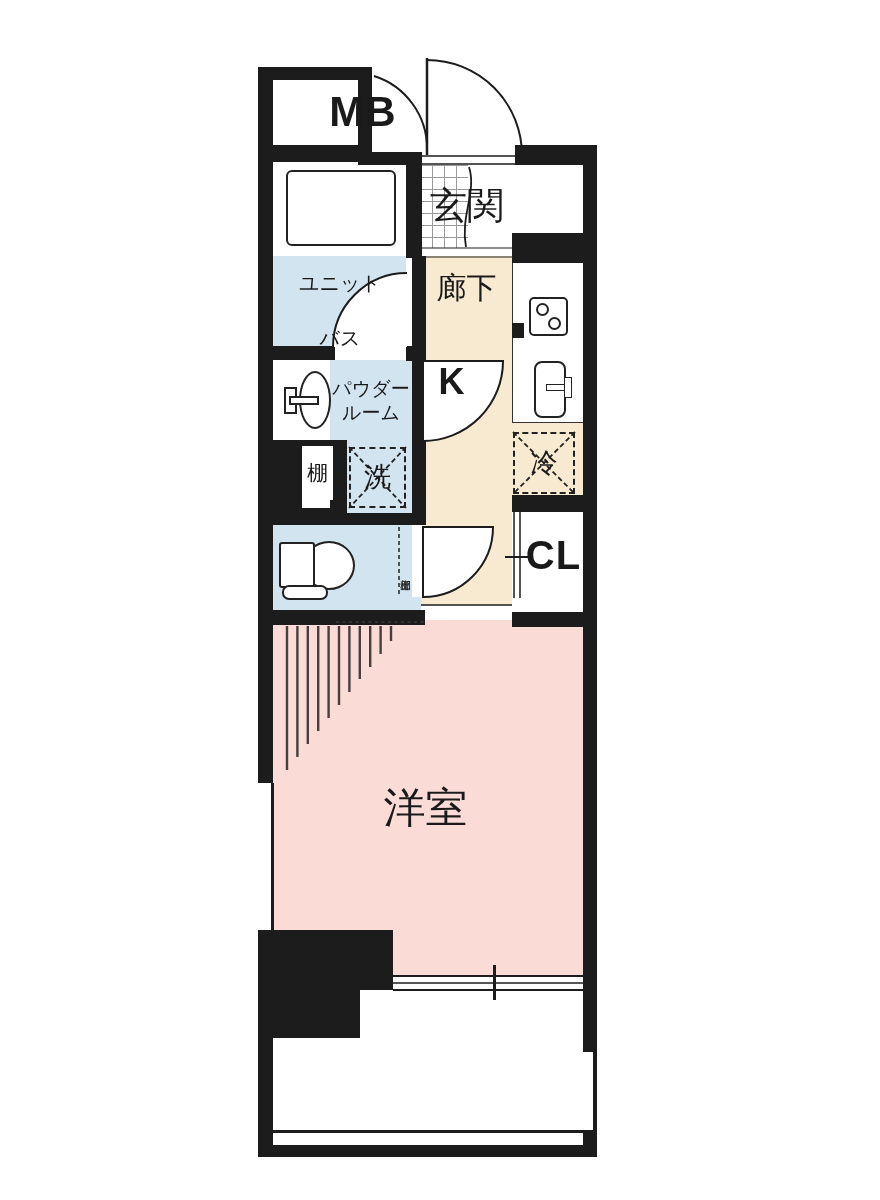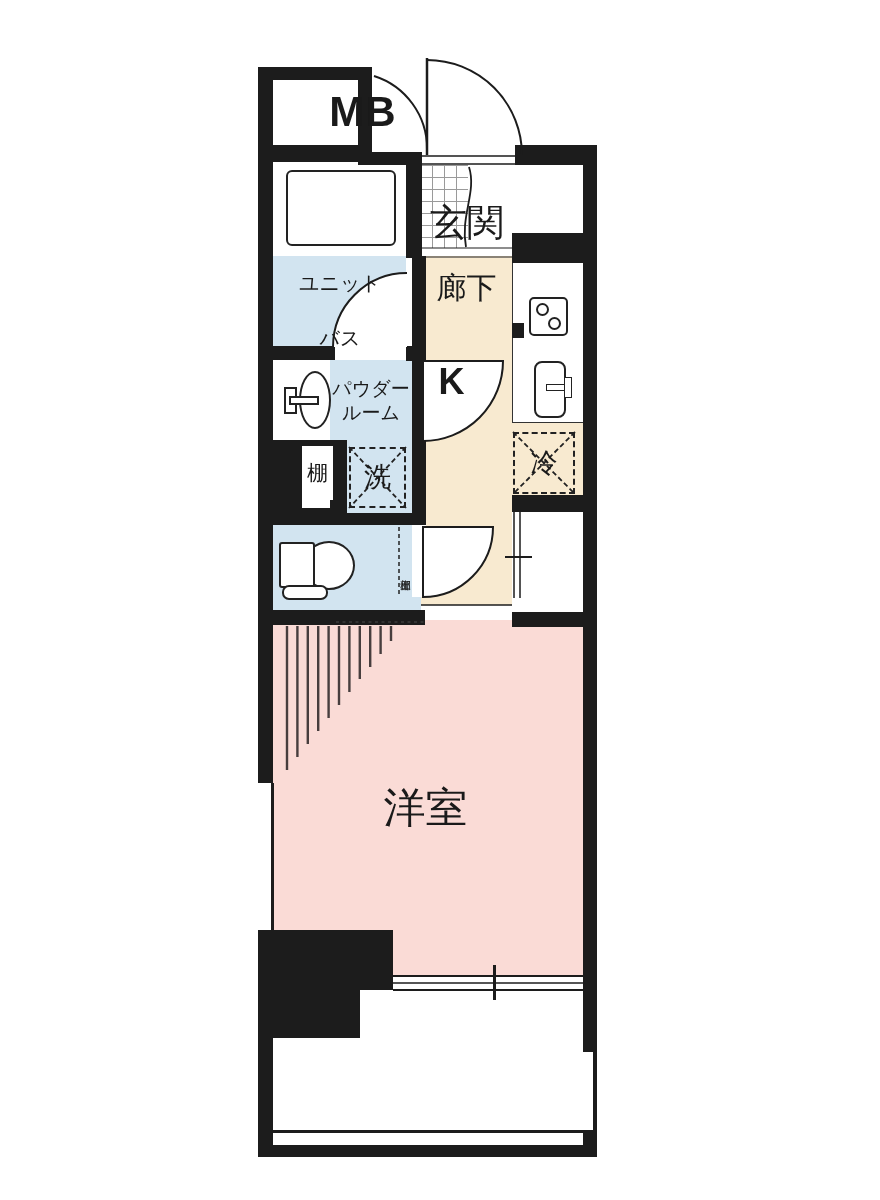--- a/index.html
+++ b/index.html
@@ -141,26 +141,27 @@
       <line x1="339" y1="626" x2="339" y2="705"></line>
       <line x1="349.4" y1="626" x2="349.4" y2="692"></line>
       <line x1="359.8" y1="626" x2="359.8" y2="679"></line>
       <line x1="370.2" y1="626" x2="370.2" y2="667"></line>
       <line x1="380.6" y1="626" x2="380.6" y2="654"></line>
       <line x1="391" y1="626" x2="391" y2="641"></line>
     </g>
   </svg>
 
   <div class="abs lbl latin" style="left:273px;top:80px;width:92px;height:65px;font-size:42px;margin-left:44px;">MB</div>
-  <div class="abs lbl jp" style="left:418px;top:184px;width:98px;height:44px;font-size:37px;margin-top:17px;">玄関</div>
+  <div class="abs lbl jp" style="left:418px;top:184px;width:98px;height:44px;font-size:37px;">玄関</div>
   <div class="abs lbl jp" style="left:288px;top:272px;width:104px;height:22px;font-size:20px;">ユニット</div>
   <div class="abs lbl jp" style="left:288px;top:295px;width:104px;height:22px;font-size:20px;margin-top:32px;">バス</div>
   <div class="abs lbl jp" style="left:421px;top:270px;width:91px;height:36px;font-size:30px;text-align:center;">廊下</div>
   <div class="abs lbl latin" style="left:430px;top:360px;width:44px;height:44px;font-size:36px;">K</div>
   <div class="abs lbl jp" style="left:330px;top:378px;width:82px;height:22px;font-size:19px;">パウダー</div>
   <div class="abs lbl jp" style="left:330px;top:402px;width:82px;height:22px;font-size:19px;">ルーム</div>
   <div class="abs lbl jp" style="left:302px;top:446px;width:31px;height:54px;font-size:21px;">棚</div>
   <div class="abs lbl jp" style="left:349px;top:450px;width:57px;height:55px;font-size:27px;">洗</div>
   <div class="abs lbl jp" style="left:513px;top:435px;width:62px;height:56px;font-size:27px;">冷</div>
+  <div class="abs lbl latin" style="left:524px;top:512px;width:59px;height:86px;font-size:40px;">CL</div>
   <div class="abs lbl jp vert" style="left:397px;top:540px;width:17px;height:62px;font-size:10.5px;">上部棚</div>
   <div class="abs lbl jp" style="left:368px;top:784px;width:115px;height:48px;font-size:42px;">洋室</div>
 
 </div>
 
 </body></html>

